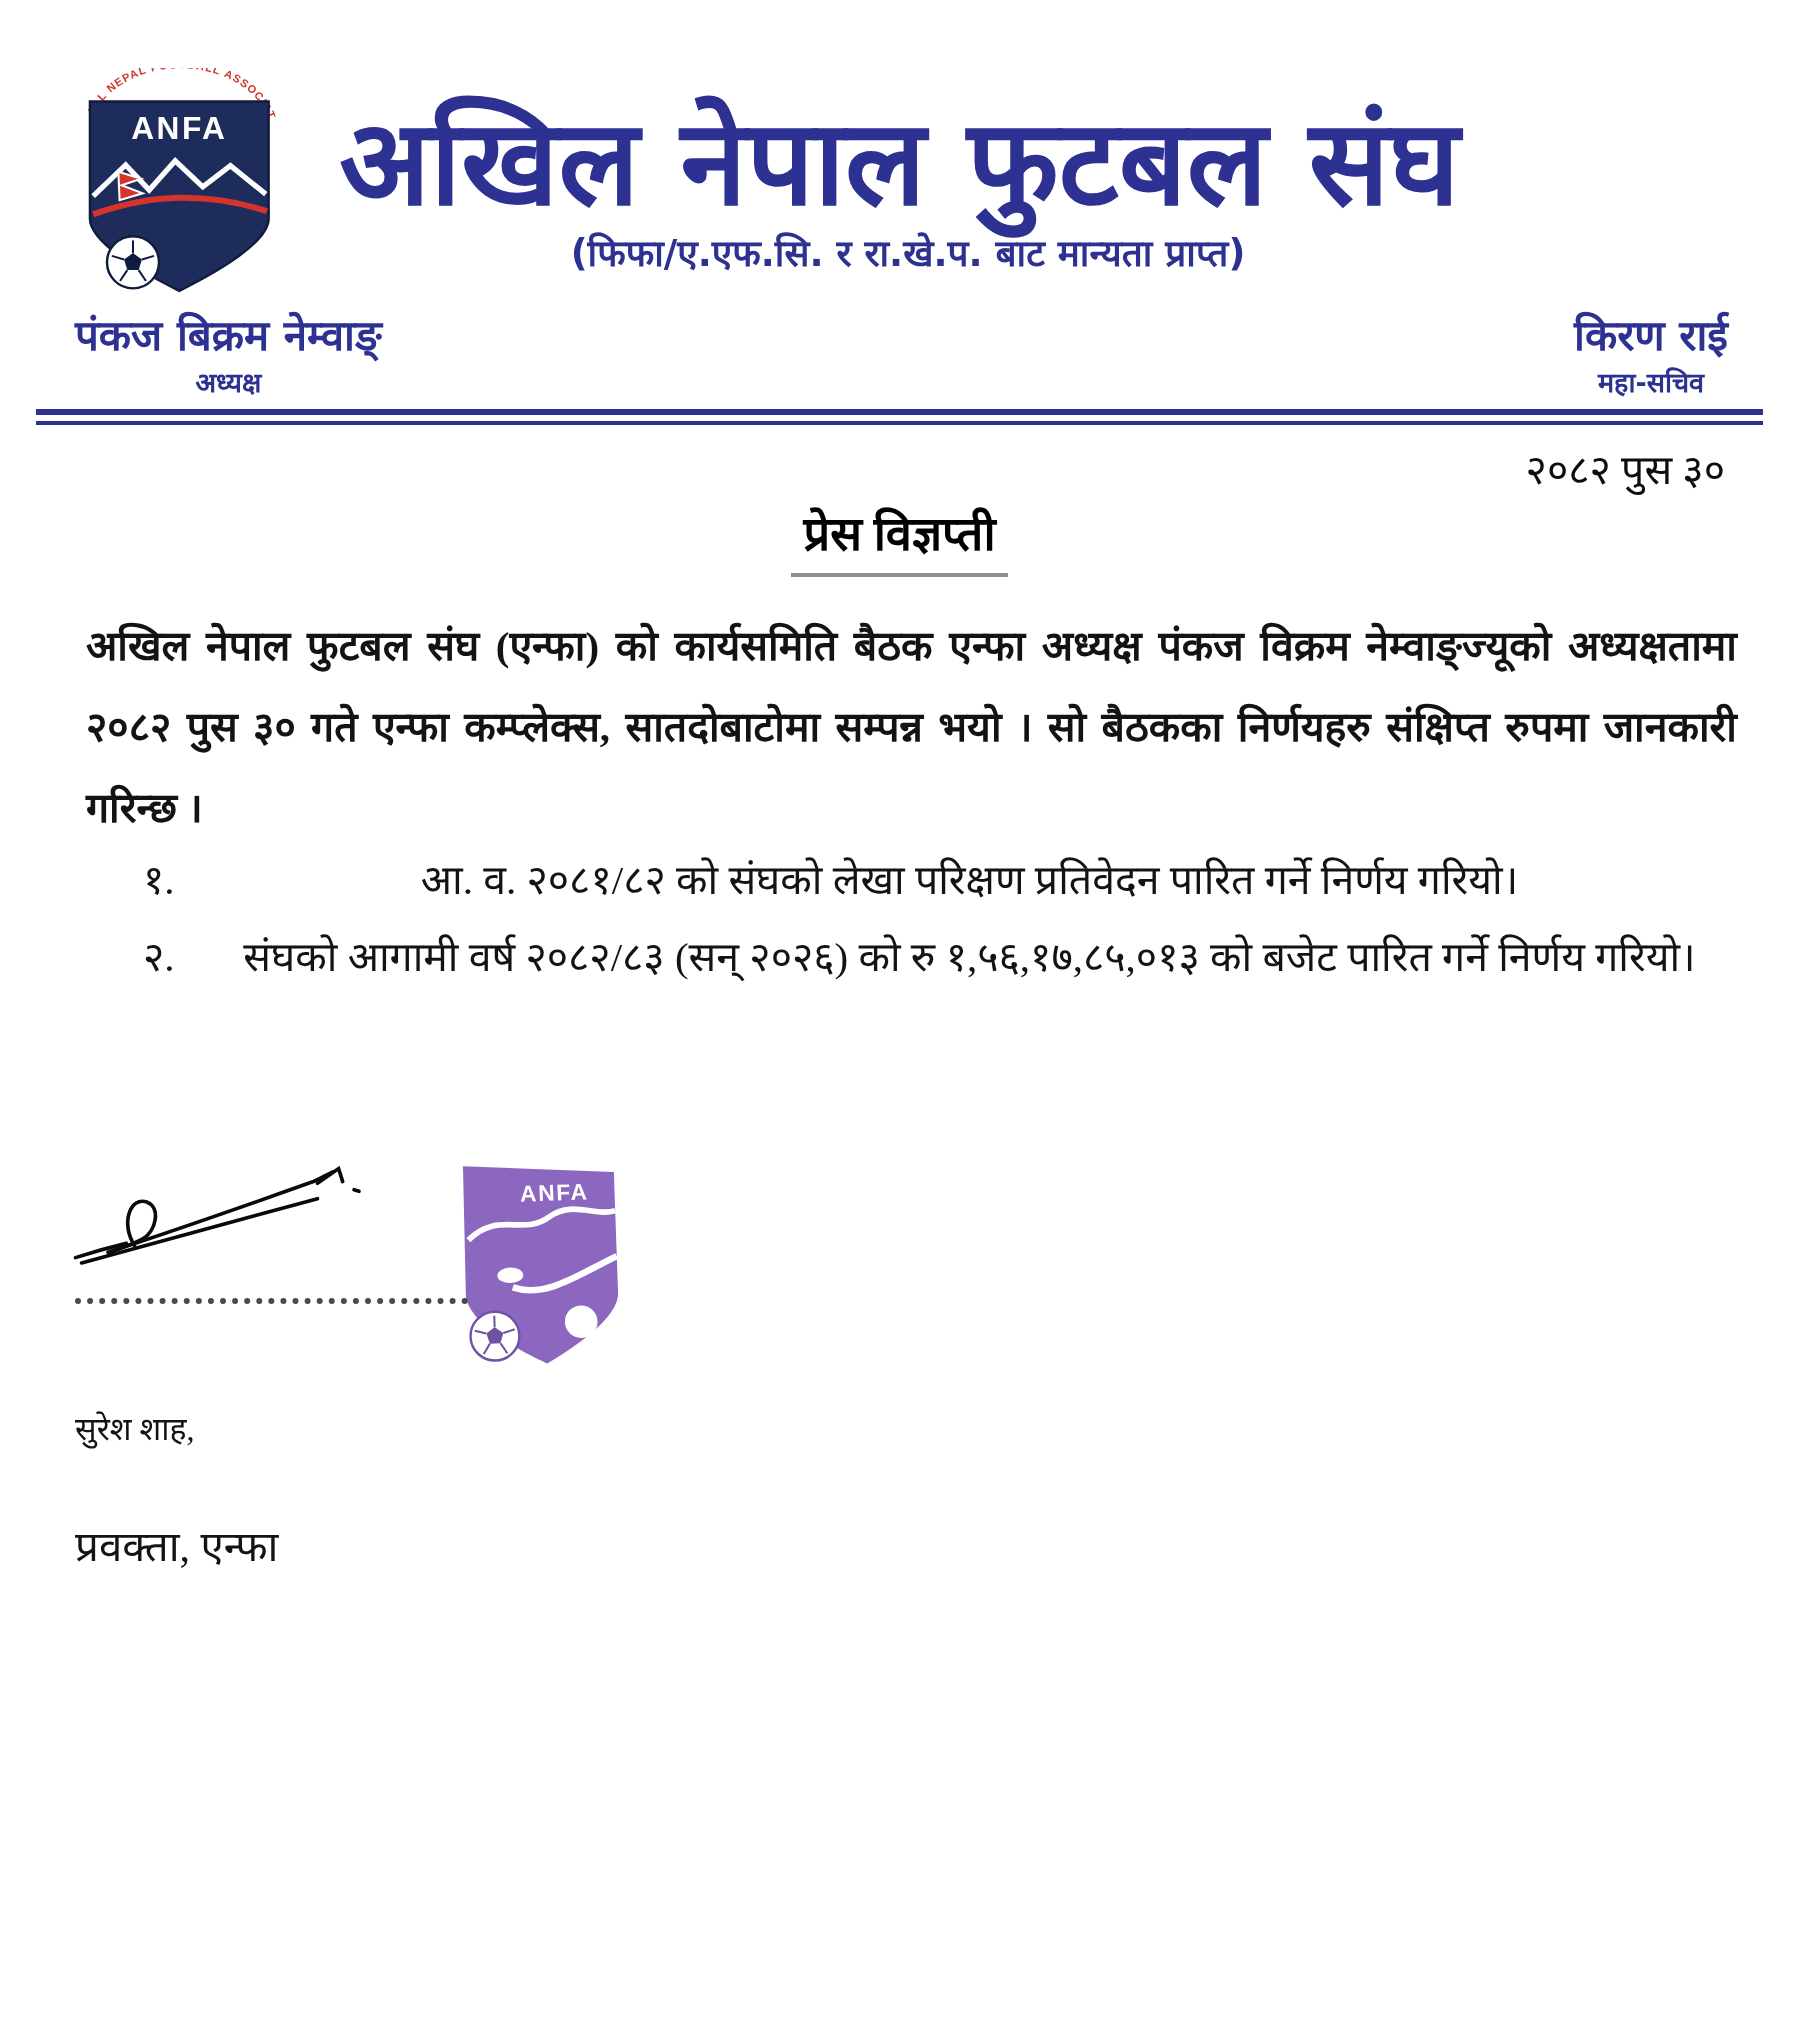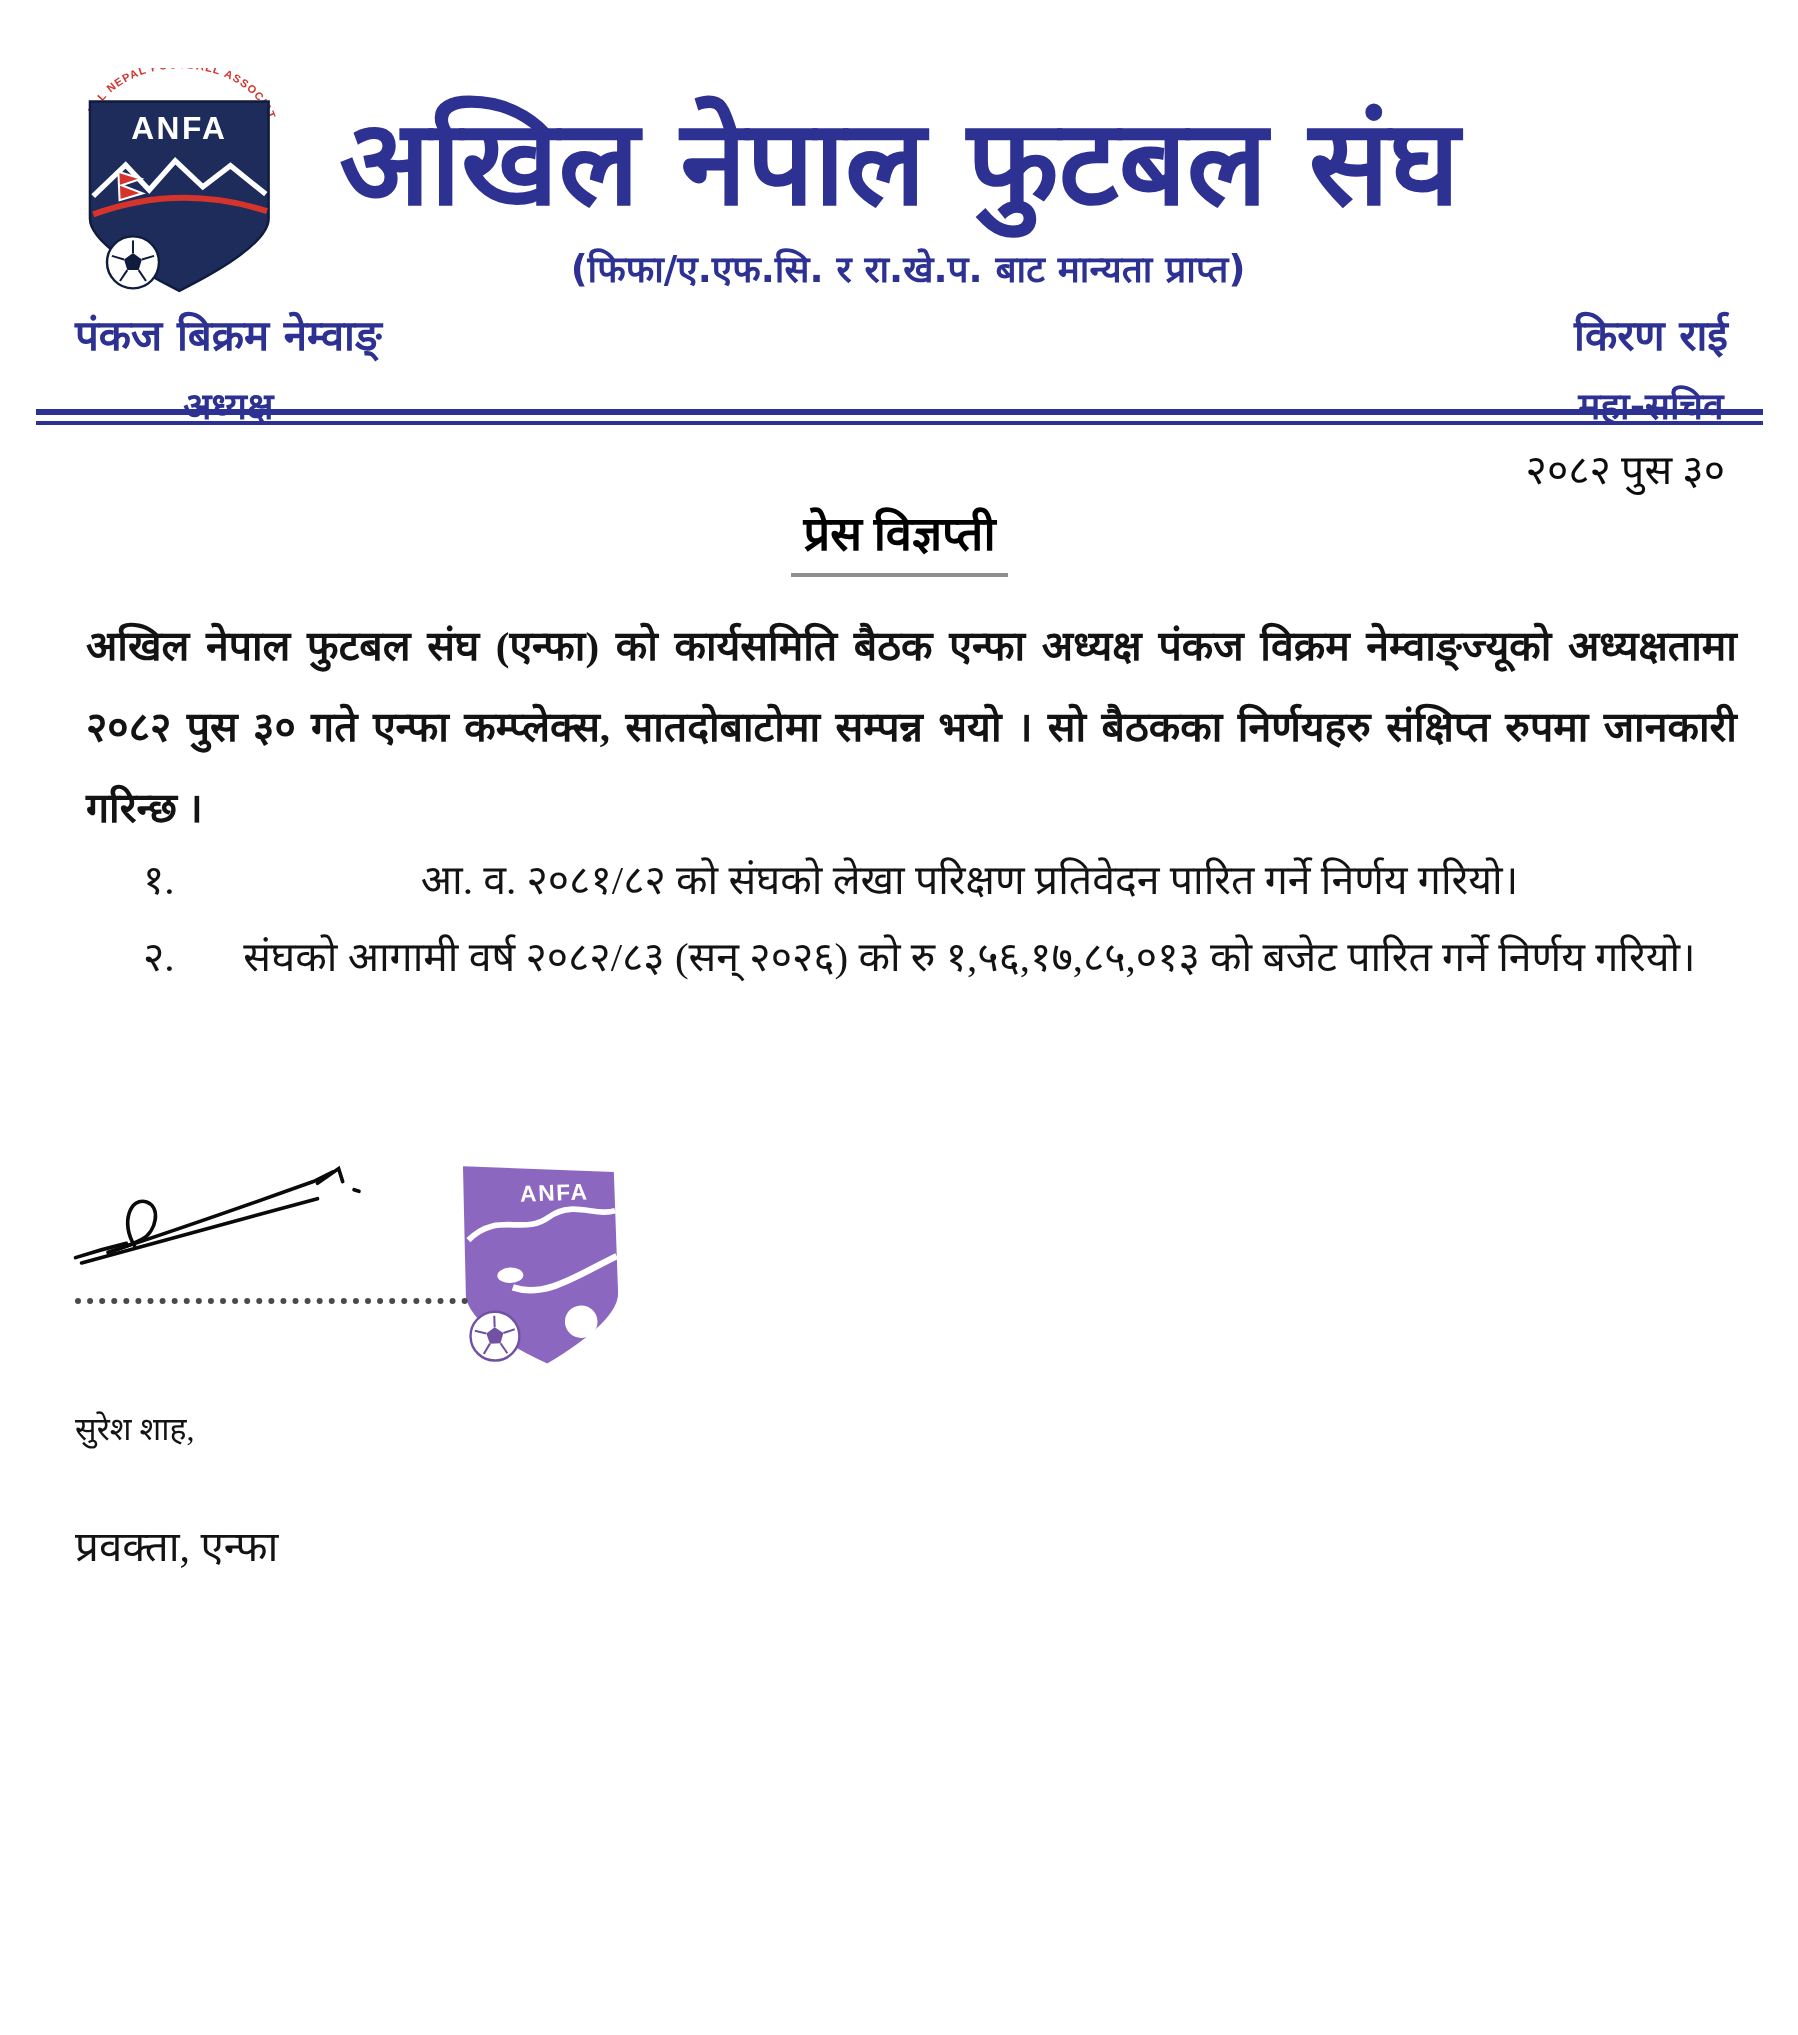--- a/index.html
+++ b/index.html
@@ -21,30 +21,30 @@
     font-size:37px;font-weight:bold;color:#2c3192;
     letter-spacing:0.8px;
   }
   .org-title{
     top:92px;
     font-family:"DejaVu Sans", sans-serif;
     font-size:119px;font-weight:bold;color:#2c3192;
     white-space:nowrap;line-height:1.2;
   }
   .affiliation{
-    top:242px;
+    top:226px;
     font-family:"DejaVu Sans", sans-serif;
     font-size:37px;font-weight:bold;color:#2c3192;margin-left:17px;
   }
   .officer{
     font-family:"DejaVu Sans", sans-serif;
     color:#2c3192;font-weight:bold;
   }
   .officer .name{font-size:42px;line-height:1.1;}
-  .officer .role{font-size:37px;line-height:1.1;margin-top:28px;text-align:center;}
+  .officer .role{font-size:27px;line-height:1.1;margin-top:9px;text-align:center;}
   .officer-left{left:75px;top:313px;}
   .officer-right{right:71px;top:313px;text-align:right;}
   .officer-right .role{}
   .rule{left:36px;right:36px;background:#2c3192;}
   .rule-1{top:409px;height:5.7px;}
   .rule-2{top:421px;height:3.7px;}
 
   
   .date-line{
     top:440px;right:74px;

